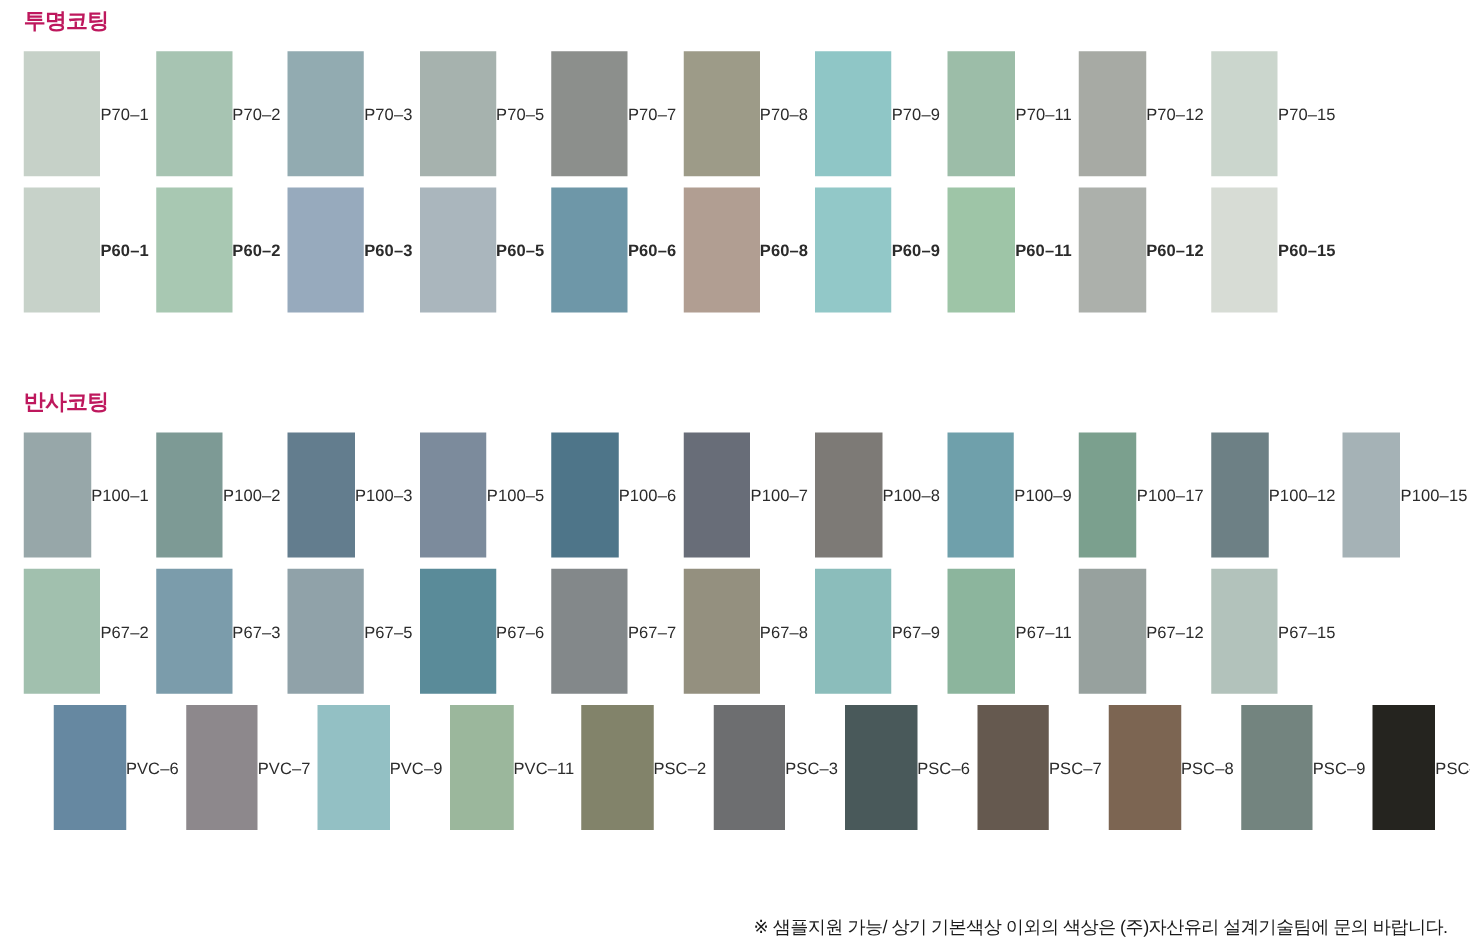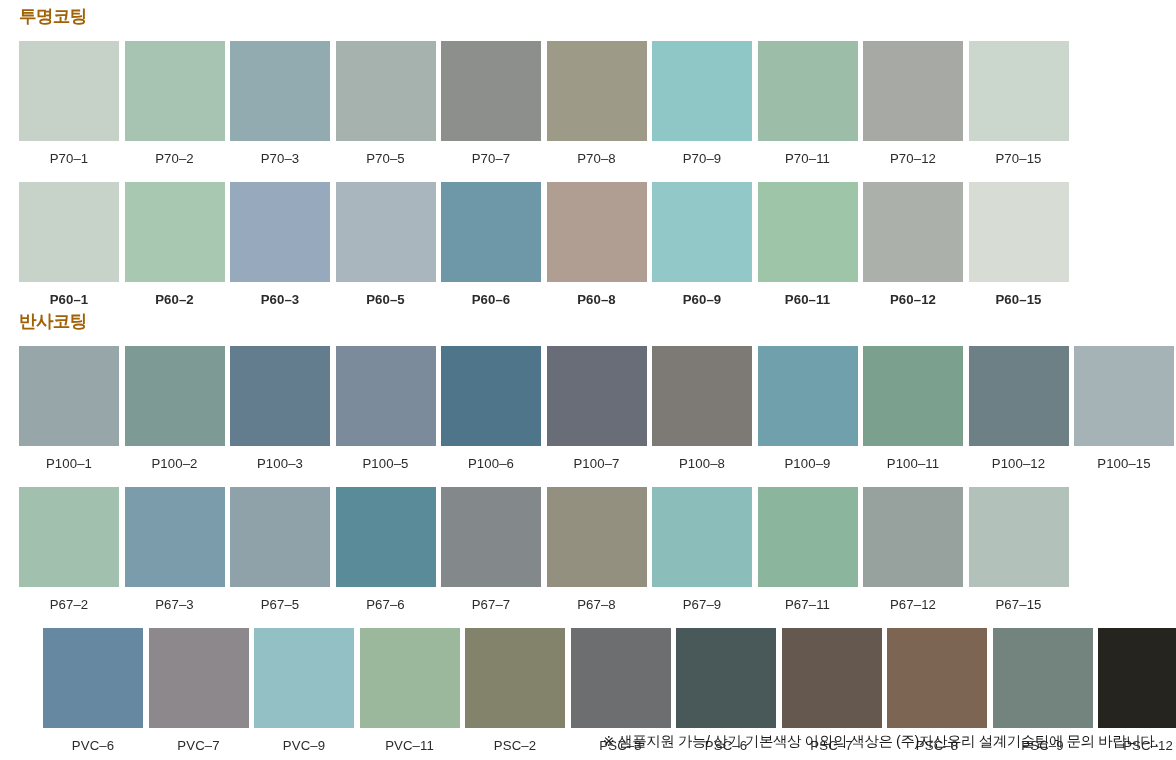--- a/index.html
+++ b/index.html
@@ -23,37 +23,37 @@
   }
   .section {
     position: absolute;
     left: 0;
     width: 1176px;
   }
   .section-title {
     font-size: 17.5px;
     font-weight: bold;
     letter-spacing: -0.6px;
-    color: #a16207;
+    color: #be185d;
     padding-left: 19px;
     line-height: 1;
   }
   .rows {
     display: block;
   }
   .row {
     display: flex;
     padding-left: 19px;
     box-sizing: border-box;
   }
   .cell {
     width: 100px;
     margin-right: 5.5px;
     display: flex;
-    flex-direction: column;
+    flex-direction: row;
     align-items: center;
   }
   .cell:last-child {
     margin-right: 0;
   }
   .swatch {
     width: 100px;
     height: 100px;
     display: block;
   }
@@ -206,21 +206,21 @@
         <div class="cell">
           <div class="swatch" style="background-color: rgb(125, 122, 118);"></div>
           <div class="swatch-label">P100–8</div>
         </div>
         <div class="cell">
           <div class="swatch" style="background-color: rgb(111, 160, 171);"></div>
           <div class="swatch-label">P100–9</div>
         </div>
         <div class="cell">
           <div class="swatch" style="background-color: rgb(123, 160, 142);"></div>
-          <div class="swatch-label">P100–11</div>
+          <div class="swatch-label">P100–17</div>
         </div>
         <div class="cell">
           <div class="swatch" style="background-color: rgb(109, 128, 133);"></div>
           <div class="swatch-label">P100–12</div>
         </div>
         <div class="cell">
           <div class="swatch" style="background-color: rgb(165, 178, 182);"></div>
           <div class="swatch-label">P100–15</div>
         </div>
       </div>

